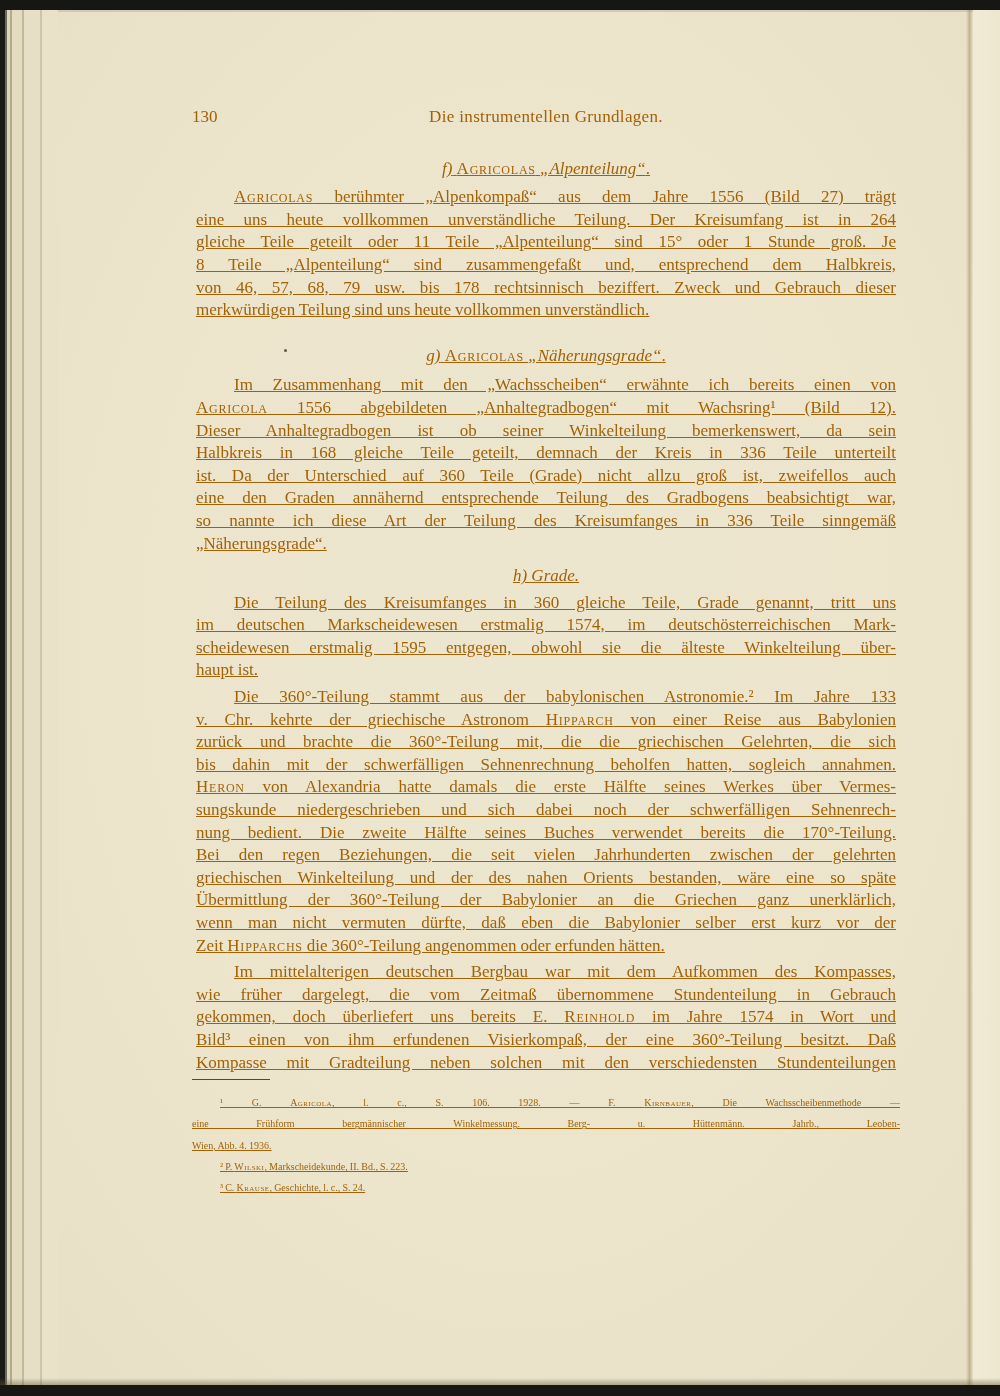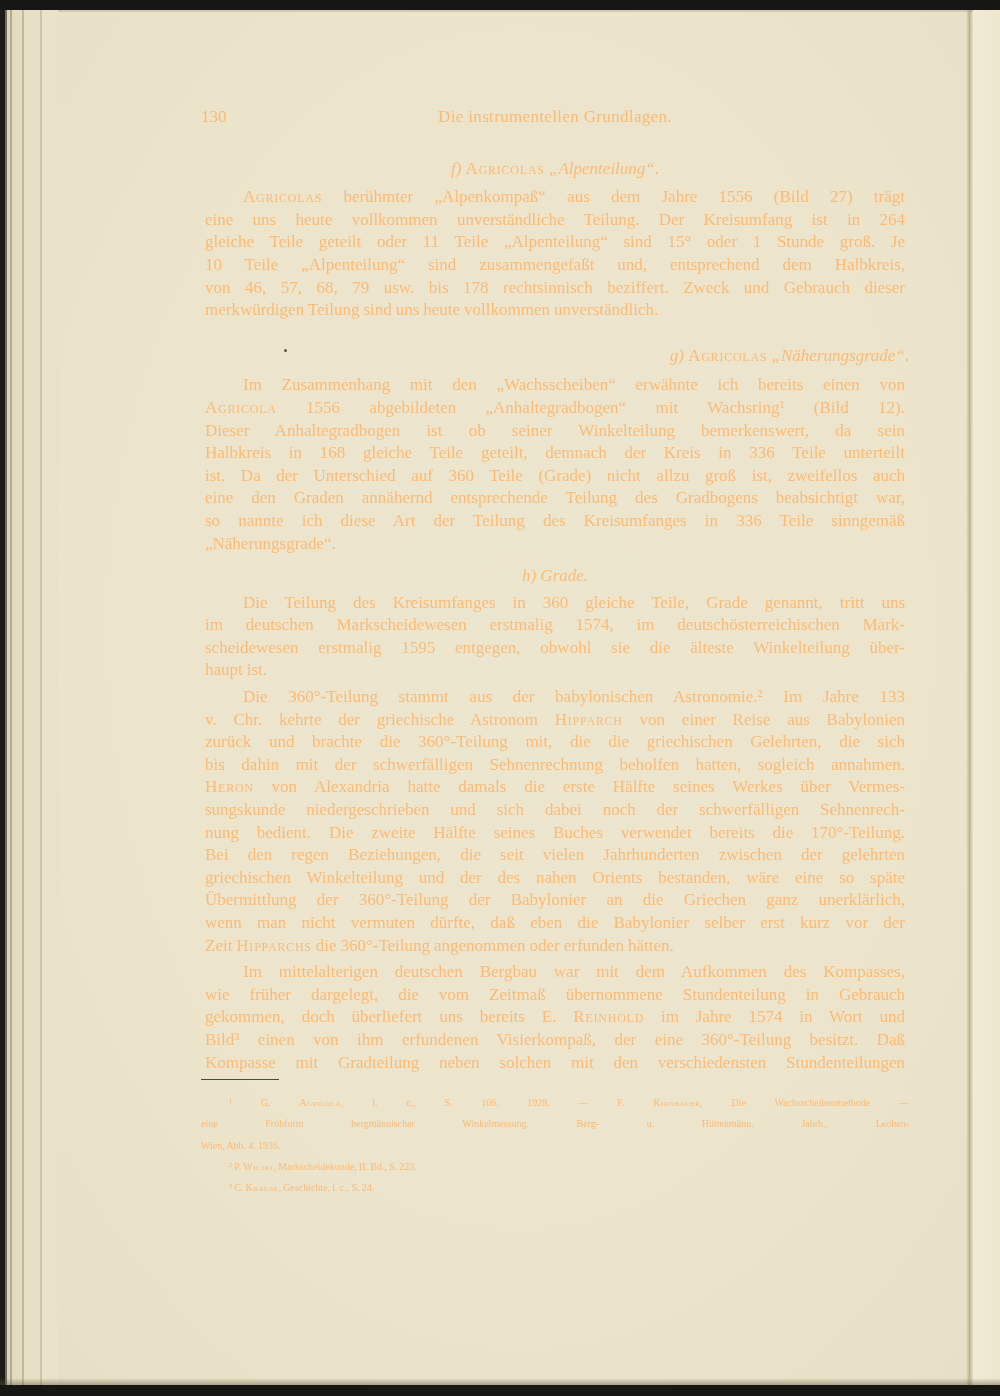--- a/index.html
+++ b/index.html
@@ -35,30 +35,30 @@
     position:absolute;left:966px;top:10px;bottom:11px;width:7px;
     background:linear-gradient(90deg, rgba(168,152,108,0) 0%, rgba(158,142,98,.55) 50%, rgba(168,152,108,0) 100%);
   }
   .right-page-strip{
     position:absolute;left:973px;top:10px;bottom:11px;width:27px;
     background:linear-gradient(90deg,#f1ead4 0%, #eee7d0 100%);
   }
   .speck{position:absolute;left:284px;top:349px;width:3px;height:3px;border-radius:50%;background:#5a584c;}
 
   .text-block{
-    position:absolute;left:201px;top:106px;width:708px;
-    color:#fdba74;font-size:17px;line-height:22.6px;
+    position:absolute;left:192px;top:106px;width:708px;
+    color:#a16207;font-size:17px;line-height:22.6px;text-decoration:underline;
   }
   .header-row{position:relative;height:22.6px;}
   .page-number{position:absolute;left:0;top:0;}
   .running-head{position:absolute;left:0;right:0;top:0;text-align:center;letter-spacing:.02em;}
 
   .heading{text-align:center;}
   .heading-1{margin-top:29px;margin-bottom:6px;}
-  .heading-2{margin-top:23px;margin-bottom:7px;text-align:right;}
+  .heading-2{margin-top:23px;margin-bottom:7px;}
   .heading-3{margin-top:10px;margin-bottom:4px;}
   .para{margin:4px;}
   .para + .para{margin-top:2.5px;}
   .line{
     text-align:justify;text-align-last:justify;
     height:22.6px;overflow:hidden;word-spacing:-0.3px;
   }
   .line.first{text-indent:38px;}
   .line.last{text-align-last:left;}
   .sc{font-variant:small-caps;letter-spacing:.045em;}
@@ -93,21 +93,21 @@
   <div class="header-row">
     <span class="page-number">130</span>
     <span class="running-head">Die instrumentellen Grundlagen.</span>
   </div>
   <div id="blocks-root">
       <div class="heading heading-1"><em>f)</em> <span class="sc">Agricolas</span> <em>„Alpenteilung“</em>.</div>
       <div class="para">
         <div class="line first"><span class="sc">Agricolas</span> berühmter „Alpenkompaß“ aus dem Jahre 1556 (Bild 27) trägt</div>
         <div class="line">eine uns heute vollkommen unverständliche Teilung.  Der Kreisumfang ist in 264</div>
         <div class="line">gleiche Teile geteilt oder 11 Teile „Alpenteilung“ sind 15° oder 1 Stunde groß.  Je</div>
-        <div class="line">10 Teile „Alpenteilung“ sind zusammengefaßt und, entsprechend dem Halbkreis,</div>
+        <div class="line">8 Teile „Alpenteilung“ sind zusammengefaßt und, entsprechend dem Halbkreis,</div>
         <div class="line">von 46, 57, 68, 79 usw. bis 178 rechtsinnisch beziffert.  Zweck und Gebrauch dieser</div>
         <div class="line last">merkwürdigen Teilung sind uns heute vollkommen unverständlich.</div>
       </div>
       <div class="heading heading-2"><em>g)</em> <span class="sc">Agricolas</span> <em>„Näherungsgrade“</em>.</div>
       <div class="para">
         <div class="line first">Im Zusammenhang mit den „Wachsscheiben“ erwähnte ich bereits einen von</div>
         <div class="line"><span class="sc">Agricola</span> 1556 abgebildeten „Anhaltegradbogen“ mit Wachsring¹ (Bild 12).</div>
         <div class="line">Dieser Anhaltegradbogen ist ob seiner Winkelteilung bemerkenswert, da sein</div>
         <div class="line">Halbkreis in 168 gleiche Teile geteilt, demnach der Kreis in 336 Teile unterteilt</div>
         <div class="line">ist.  Da der Unterschied auf 360 Teile (Grade) nicht allzu groß ist, zweifellos auch</div>

